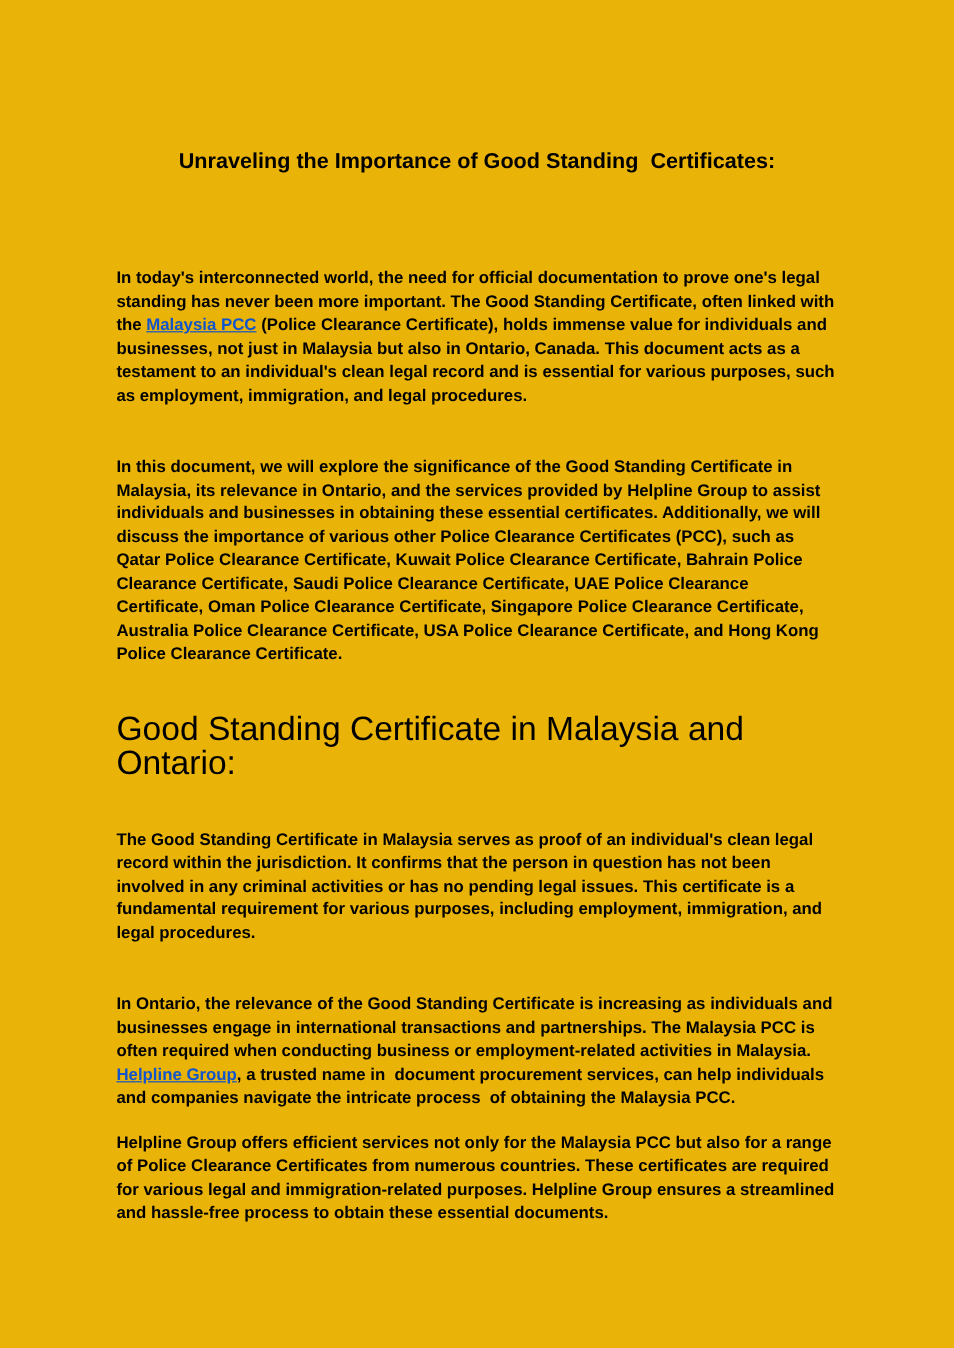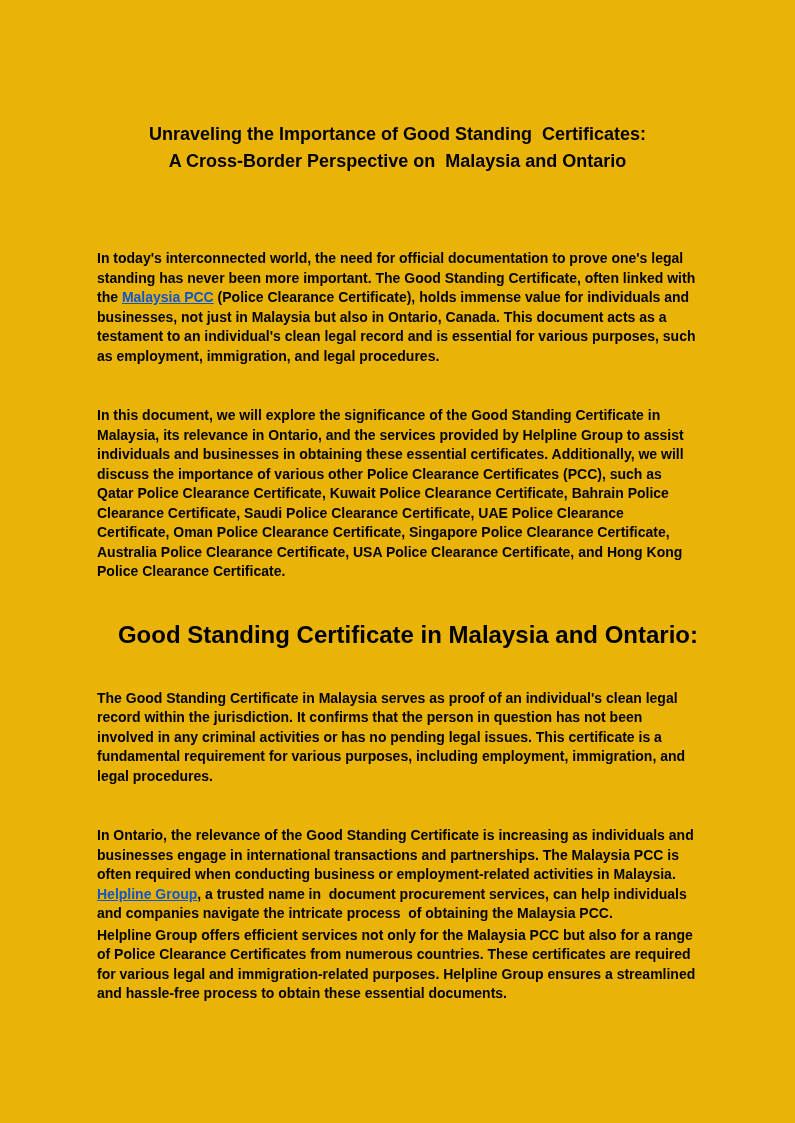--- a/index.html
+++ b/index.html
@@ -34,41 +34,40 @@
     font-size: 14px;
     line-height: 19.5px;
     font-weight: bold;
     white-space: pre-wrap;
   }
   .para-intro {
     margin-top: 74px;
   }
   .section-heading {
     margin: 39px 0 0 0;
-    font-size: 24px;
+    font-size: 28px;
     line-height: 28px;
-    font-weight: bold;
+    font-weight: normal;
     white-space: pre-wrap;
-    text-align: right;
   }
   .after-heading {
-    margin-top: 2px;
+    margin-top: 18px;
   }
   .doc-link {
     color: #1155cc;
     text-decoration: underline;
     cursor: pointer;
   }
 </style>
 </head>
 <body>
 
 <div class="page">
 
-  <h1 class="doc-title"><span class="title-line">Unraveling the Importance of Good Standing  Certificates:</span><span class="title-line">A Cross-Border Perspective on  Malaysia and Ontario</span></h1>
+  <h1 class="doc-title"><span class="title-line">Unraveling the Importance of Good Standing  Certificates:</span></h1>
 
   <p class="body-text para-intro"><span>In today's interconnected world, the need for official documentation to prove one's legal standing has never been more important. The Good Standing Certificate, often linked with the </span><a href="#" class="doc-link">Malaysia PCC</a><span> (Police Clearance Certificate), holds immense value for individuals and businesses, not just in Malaysia but also in Ontario, Canada. This document acts as a testament to an individual's clean legal record and is essential for various purposes, such as employment, immigration, and legal procedures.</span></p>
 
   <p class="body-text">In this document, we will explore the significance of the Good Standing Certificate in Malaysia, its relevance in Ontario, and the services provided by Helpline Group to assist individuals and businesses in obtaining these essential certificates. Additionally, we will discuss the importance of various other Police Clearance Certificates (PCC), such as Qatar Police Clearance Certificate, Kuwait Police Clearance Certificate, Bahrain Police Clearance Certificate, Saudi Police Clearance Certificate, UAE Police Clearance Certificate, Oman Police Clearance Certificate, Singapore Police Clearance Certificate, Australia Police Clearance Certificate, USA Police Clearance Certificate, and Hong Kong Police Clearance Certificate.</p>
 
   <h2 class="section-heading">Good Standing Certificate in Malaysia and Ontario:</h2>
 
   <p class="body-text">The Good Standing Certificate in Malaysia serves as proof of an individual's clean legal record within the jurisdiction. It confirms that the person in question has not been involved in any criminal activities or has no pending legal issues. This certificate is a fundamental requirement for various purposes, including employment, immigration, and legal procedures.</p>
 
   <p class="body-text"><span>In Ontario, the relevance of the Good Standing Certificate is increasing as individuals and businesses engage in international transactions and partnerships. The Malaysia PCC is often required when conducting business or employment-related activities in Malaysia. </span><a href="#" class="doc-link">Helpline Group</a><span>, a trusted name in  document procurement services, can help individuals and companies navigate the intricate process  of obtaining the Malaysia PCC.</span></p>

